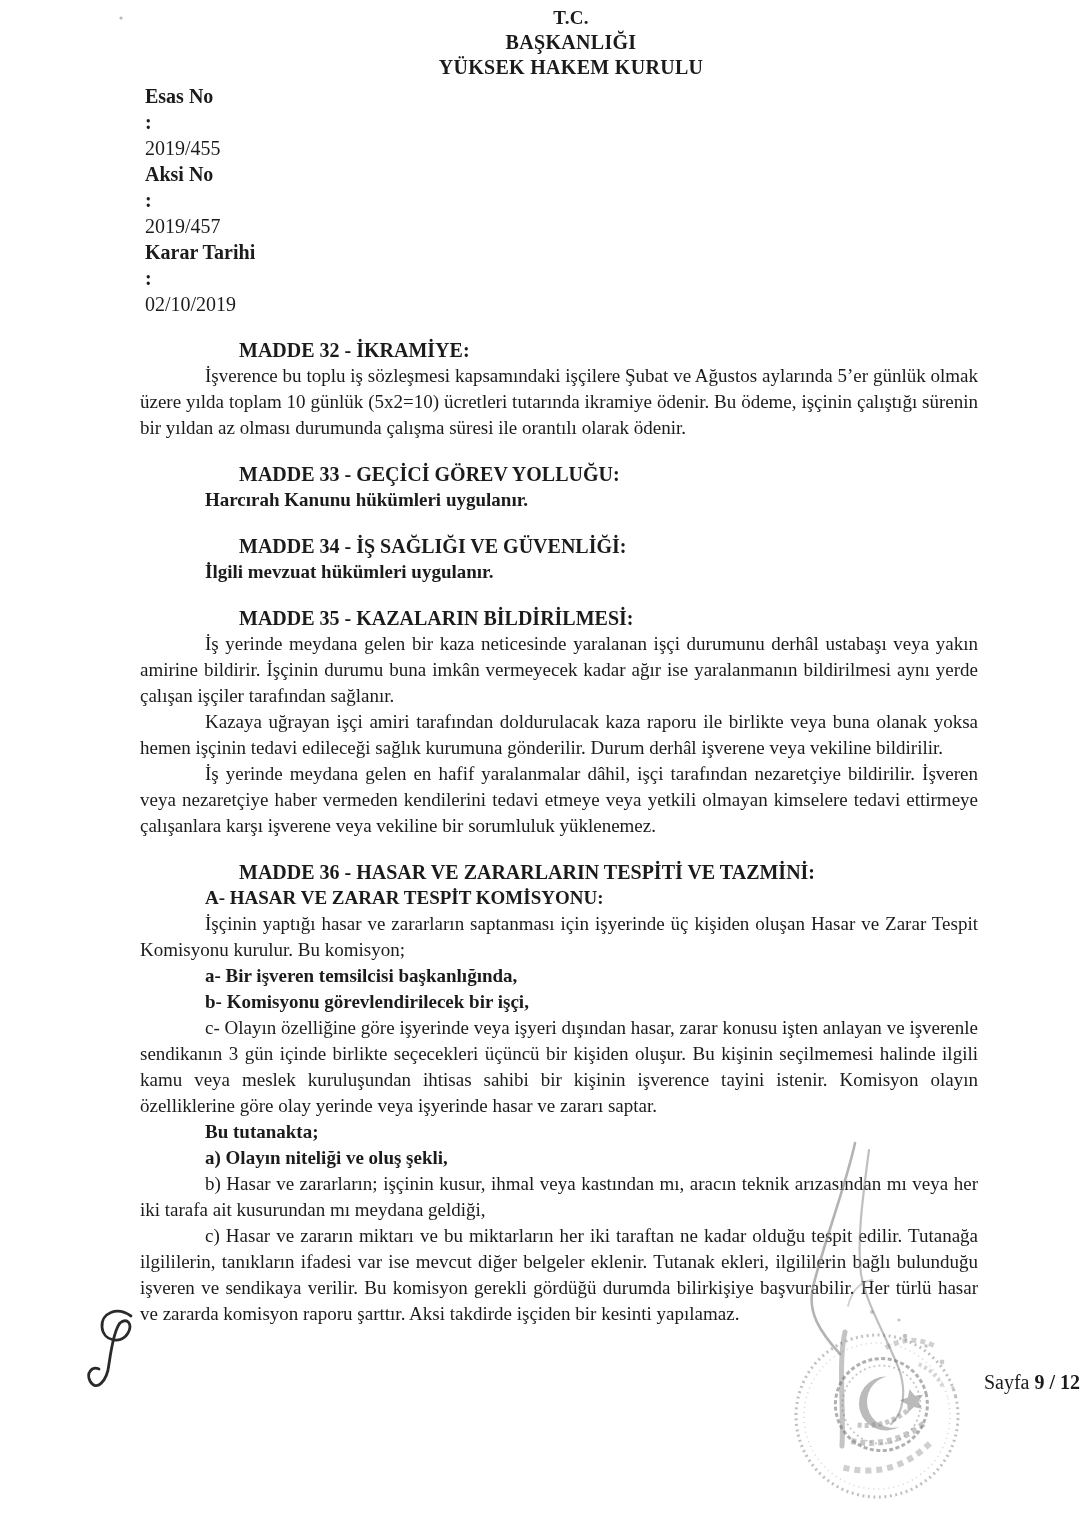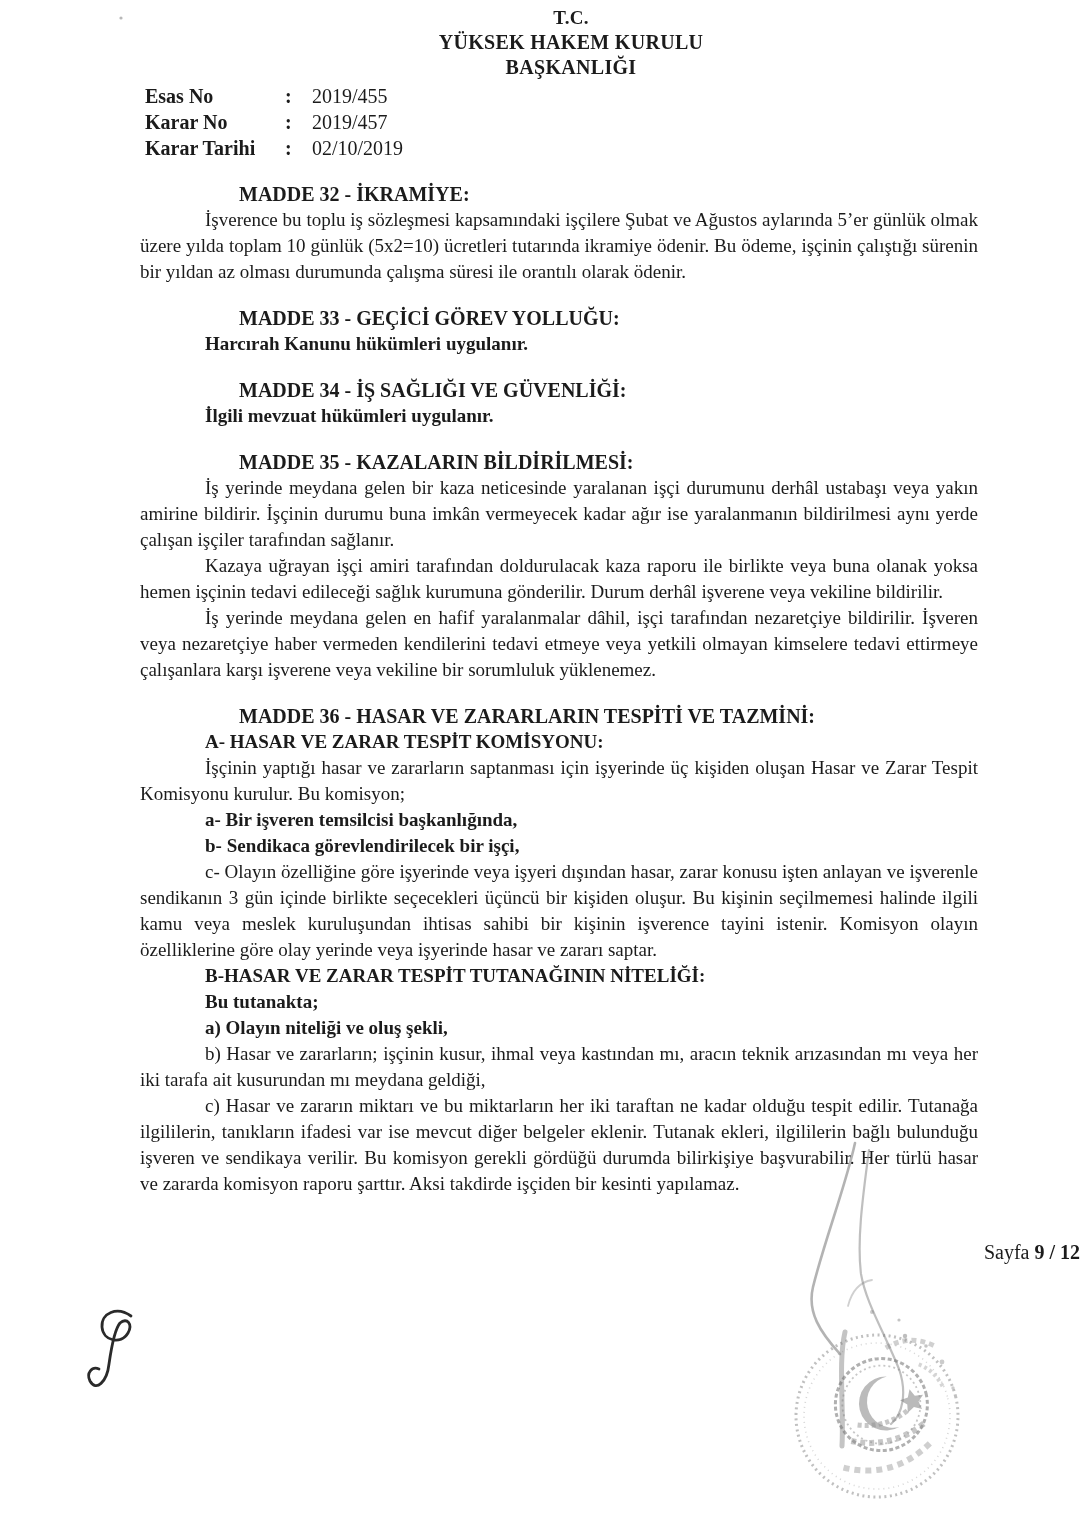--- a/index.html
+++ b/index.html
@@ -17,21 +17,21 @@
     padding-left:62px;           
     text-align:center;
     font-weight:bold;
     font-size:20px;
     line-height:25px;
     letter-spacing:0.3px;
   }
   .letterhead .tc { font-size:19px; }
   
   .meta { margin:3px 0 0 145px; font-size:20px; line-height:26px; }
-  .meta-row { display:flex; }
+  .meta-row { display:flex;flex-direction:column; }
   .meta-label { font-weight:bold; width:140px; }
   .meta-colon { font-weight:bold; width:27px; }
   .meta-value { }
   
   .content {
     margin:0 102px 0 140px;
     font-size:19px;
     line-height:26px;
   }
   .content p { margin:0; }
@@ -66,32 +66,32 @@
     pointer-events:none;
   }
 </style>
 </head>
 <body>
 
 <div class="page">
 
   <div class="letterhead">
     <div class="tc">T.C.</div>
+    <div>BAŞKANLIĞI</div>
     <div>YÜKSEK HAKEM KURULU</div>
-    <div>BAŞKANLIĞI</div>
   </div>
 
   <div class="meta">
       <div class="meta-row">
         <span class="meta-label">Esas No</span>
         <span class="meta-colon">:</span>
         <span class="meta-value">2019/455</span>
       </div>
       <div class="meta-row">
-        <span class="meta-label">Karar No</span>
+        <span class="meta-label">Aksi No</span>
         <span class="meta-colon">:</span>
         <span class="meta-value">2019/457</span>
       </div>
       <div class="meta-row">
         <span class="meta-label">Karar Tarihi</span>
         <span class="meta-colon">:</span>
         <span class="meta-value">02/10/2019</span>
       </div>
     </div>
 
@@ -103,23 +103,22 @@
       <p class="heading">MADDE 34 - İŞ SAĞLIĞI VE GÜVENLİĞİ:</p>
       <p class="plain">İlgili mevzuat hükümleri uygulanır.</p>
       <p class="heading">MADDE 35 - KAZALARIN BİLDİRİLMESİ:</p>
       <p class="para">İş yerinde meydana gelen bir kaza neticesinde yaralanan işçi durumunu derhâl ustabaşı veya yakın amirine bildirir. İşçinin durumu buna imkân vermeyecek kadar ağır ise yaralanmanın bildirilmesi aynı yerde çalışan işçiler tarafından sağlanır.</p>
       <p class="para">Kazaya uğrayan işçi amiri tarafından doldurulacak kaza raporu ile birlikte veya buna olanak yoksa hemen işçinin tedavi edileceği sağlık kurumuna gönderilir. Durum derhâl işverene veya vekiline bildirilir.</p>
       <p class="para">İş yerinde meydana gelen en hafif yaralanmalar dâhil, işçi tarafından nezaretçiye bildirilir. İşveren veya nezaretçiye haber vermeden kendilerini tedavi etmeye veya yetkili olmayan kimselere tedavi ettirmeye çalışanlara karşı işverene veya vekiline bir sorumluluk yüklenemez.</p>
       <p class="heading">MADDE 36 - HASAR VE ZARARLARIN TESPİTİ VE TAZMİNİ:</p>
       <p class="subheading">A- HASAR VE ZARAR TESPİT KOMİSYONU:</p>
       <p class="para">İşçinin yaptığı hasar ve zararların saptanması için işyerinde üç kişiden oluşan Hasar ve Zarar Tespit Komisyonu kurulur. Bu komisyon;</p>
       <p class="plain">a- Bir işveren temsilcisi başkanlığında,</p>
-      <p class="plain">b- Sendikaca görevlendirilecek bir işçi,</p>
+      <p class="plain">b- Komisyonu görevlendirilecek bir işçi,</p>
       <p class="para">c- Olayın özelliğine göre işyerinde veya işyeri dışından hasar, zarar konusu işten anlayan ve işverenle sendikanın 3 gün içinde birlikte seçecekleri üçüncü bir kişiden oluşur. Bu kişinin seçilmemesi halinde ilgili kamu veya meslek kuruluşundan ihtisas sahibi bir kişinin işverence tayini istenir. Komisyon olayın özelliklerine göre olay yerinde veya işyerinde hasar ve zararı saptar.</p>
-      <p class="subheading">B-HASAR VE ZARAR TESPİT TUTANAĞININ NİTELİĞİ:</p>
       <p class="plain">Bu tutanakta;</p>
       <p class="plain">a) Olayın niteliği ve oluş şekli,</p>
       <p class="para">b) Hasar ve zararların; işçinin kusur, ihmal veya kastından mı, aracın teknik arızasından mı veya her iki tarafa ait kusurundan mı meydana geldiği,</p>
       <p class="para">c) Hasar ve zararın miktarı ve bu miktarların her iki taraftan ne kadar olduğu tespit edilir. Tutanağa ilgililerin, tanıkların ifadesi var ise mevcut diğer belgeler eklenir. Tutanak ekleri, ilgililerin bağlı bulunduğu işveren ve sendikaya verilir. Bu komisyon gerekli gördüğü durumda bilirkişiye başvurabilir. Her türlü hasar ve zararda komisyon raporu şarttır. Aksi takdirde işçiden bir kesinti yapılamaz.</p>
     </div>
 
   <div class="footer">
     <span>Sayfa</span>
     <span> </span>
     <span class="pageno">9 / 12</span>

